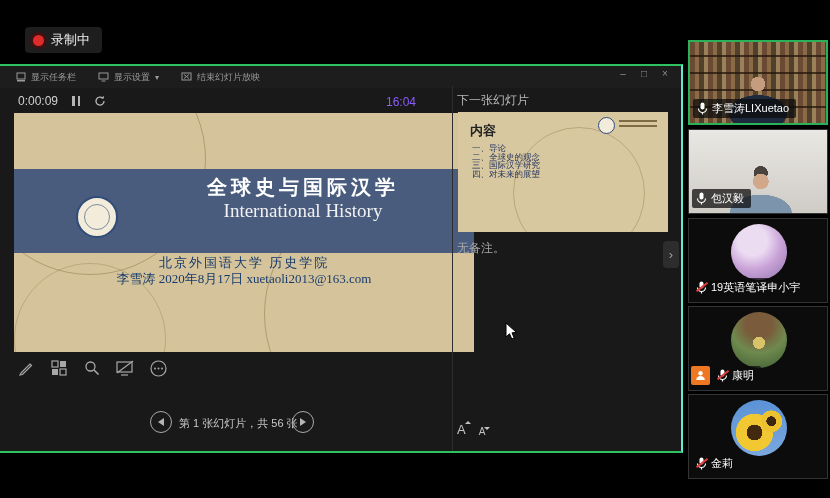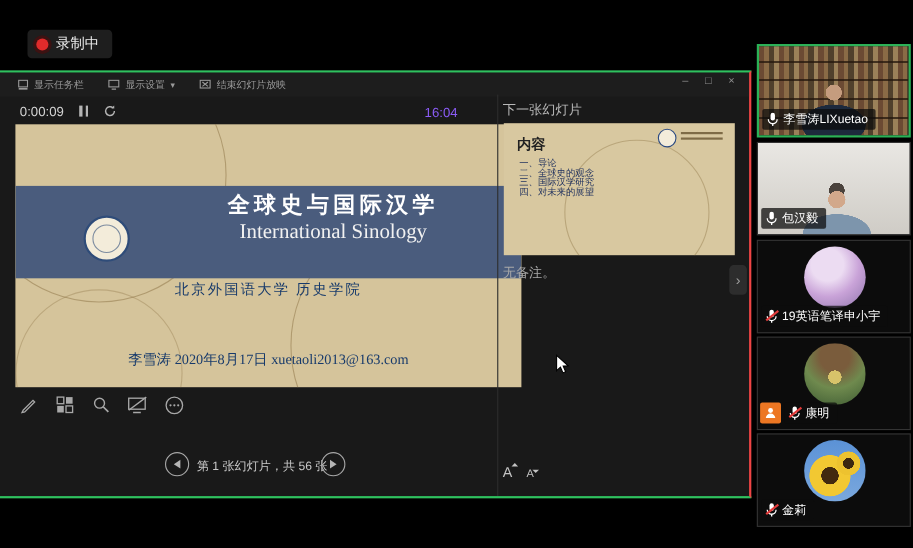--- a/index.html
+++ b/index.html
@@ -8,21 +8,21 @@
 
   
   .rec-badge{position:absolute;left:25px;top:27px;height:26px;background:#1e1e1e;
              border-radius:4px;display:flex;align-items:center;gap:7px;padding:0 12px 0 8px;}
   .rec-dot{width:11px;height:11px;border-radius:50%;background:#e02b2b;
            box-shadow:0 0 0 3px #3c1212;}
   .rec-label{color:#ededed;font-size:13px;}
 
   
   .share{position:absolute;left:0;top:64px;width:683px;height:389px;background:#191919;
-         border-top:2px solid #2fc15f;border-right:2px solid #ef4444;border-bottom:2px solid #2fc15f;
+         border-top:2px solid #2fc15f;border-right:2px solid #5eead4;border-bottom:2px solid #2fc15f;
          box-sizing:border-box;overflow:hidden;}
 
   .pv-toolbar{position:absolute;left:0;top:0;width:100%;height:22px;background:#1d1d1d;
               display:flex;align-items:center;padding-left:16px;box-sizing:border-box;gap:22px;}
   .pv-tb-item{display:flex;align-items:center;gap:5px;color:#9a9a9a;font-size:9px;cursor:default;}
   .pv-tb-item svg{display:block;}
   .caret{font-size:8px;color:#9a9a9a;}
   .win-controls{position:absolute;right:10px;top:2px;display:flex;gap:9px;color:#8d8d8d;font-size:10px;}
   .win-controls span{width:12px;text-align:center;}
 
@@ -43,21 +43,21 @@
   .slide-title-cn{color:#fff;font-size:20px;font-weight:bold;letter-spacing:4px;line-height:26px;}
   .slide-title-en{color:#f1f1f1;font-family:"Liberation Serif","DejaVu Serif",serif;
                   font-size:19px;line-height:22px;}
   .slide-logo{position:absolute;left:62px;top:27px;width:42px;height:42px;border-radius:50%;
               background:#f3ecda;border:2px solid #2f4c79;box-sizing:border-box;}
   .slide-logo::after{content:"";position:absolute;left:6px;top:6px;right:6px;bottom:6px;
               border-radius:50%;border:1px solid rgba(47,76,121,.6);}
   .slide-lower{position:absolute;left:0;top:142px;width:100%;text-align:center;
                color:#173a6b;font-family:"Liberation Serif","DejaVu Serif",serif;}
   .sl-line1{font-size:13px;letter-spacing:2px;line-height:16px;}
-  .sl-line2{font-size:13px;line-height:16px;margin-top:48px;}
+  .sl-line2{font-size:13px;line-height:16px;}
   .sl-line3{font-size:13px;letter-spacing:1px;line-height:17px;}
 
   
   .tools-row{position:absolute;left:16px;top:292px;display:flex;gap:13px;align-items:center;}
   .tool-btn{width:20px;height:20px;display:flex;align-items:center;justify-content:center;}
 
   
   .nav-btn{position:absolute;width:22px;height:22px;border:1px solid #a8a8a8;border-radius:50%;
            box-sizing:border-box;display:flex;align-items:center;justify-content:center;}
   .nav-prev{left:150px;top:345px;}
@@ -192,21 +192,21 @@
     <span class="clock">16:04</span>
 
     <div class="slide">
       <div class="map-circle mc1"></div>
       <div class="map-circle mc2"></div>
       <div class="map-circle mc3"></div>
       <div class="band">
         <div class="slide-logo"></div>
         <div class="band-text">
           <div class="slide-title-cn">全球史与国际汉学</div>
-          <div class="slide-title-en">International Sinology</div>
+          <div class="slide-title-en">International History</div>
         </div>
       </div>
       <div class="slide-lower">
         <div class="sl-line1">北京外国语大学 历史学院</div>
         <div class="sl-line2">李雪涛 2020年8月17日 xuetaoli2013@163.com</div>
       </div>
     </div>
 
     <div class="tools-row">
       <span class="tool-btn">

